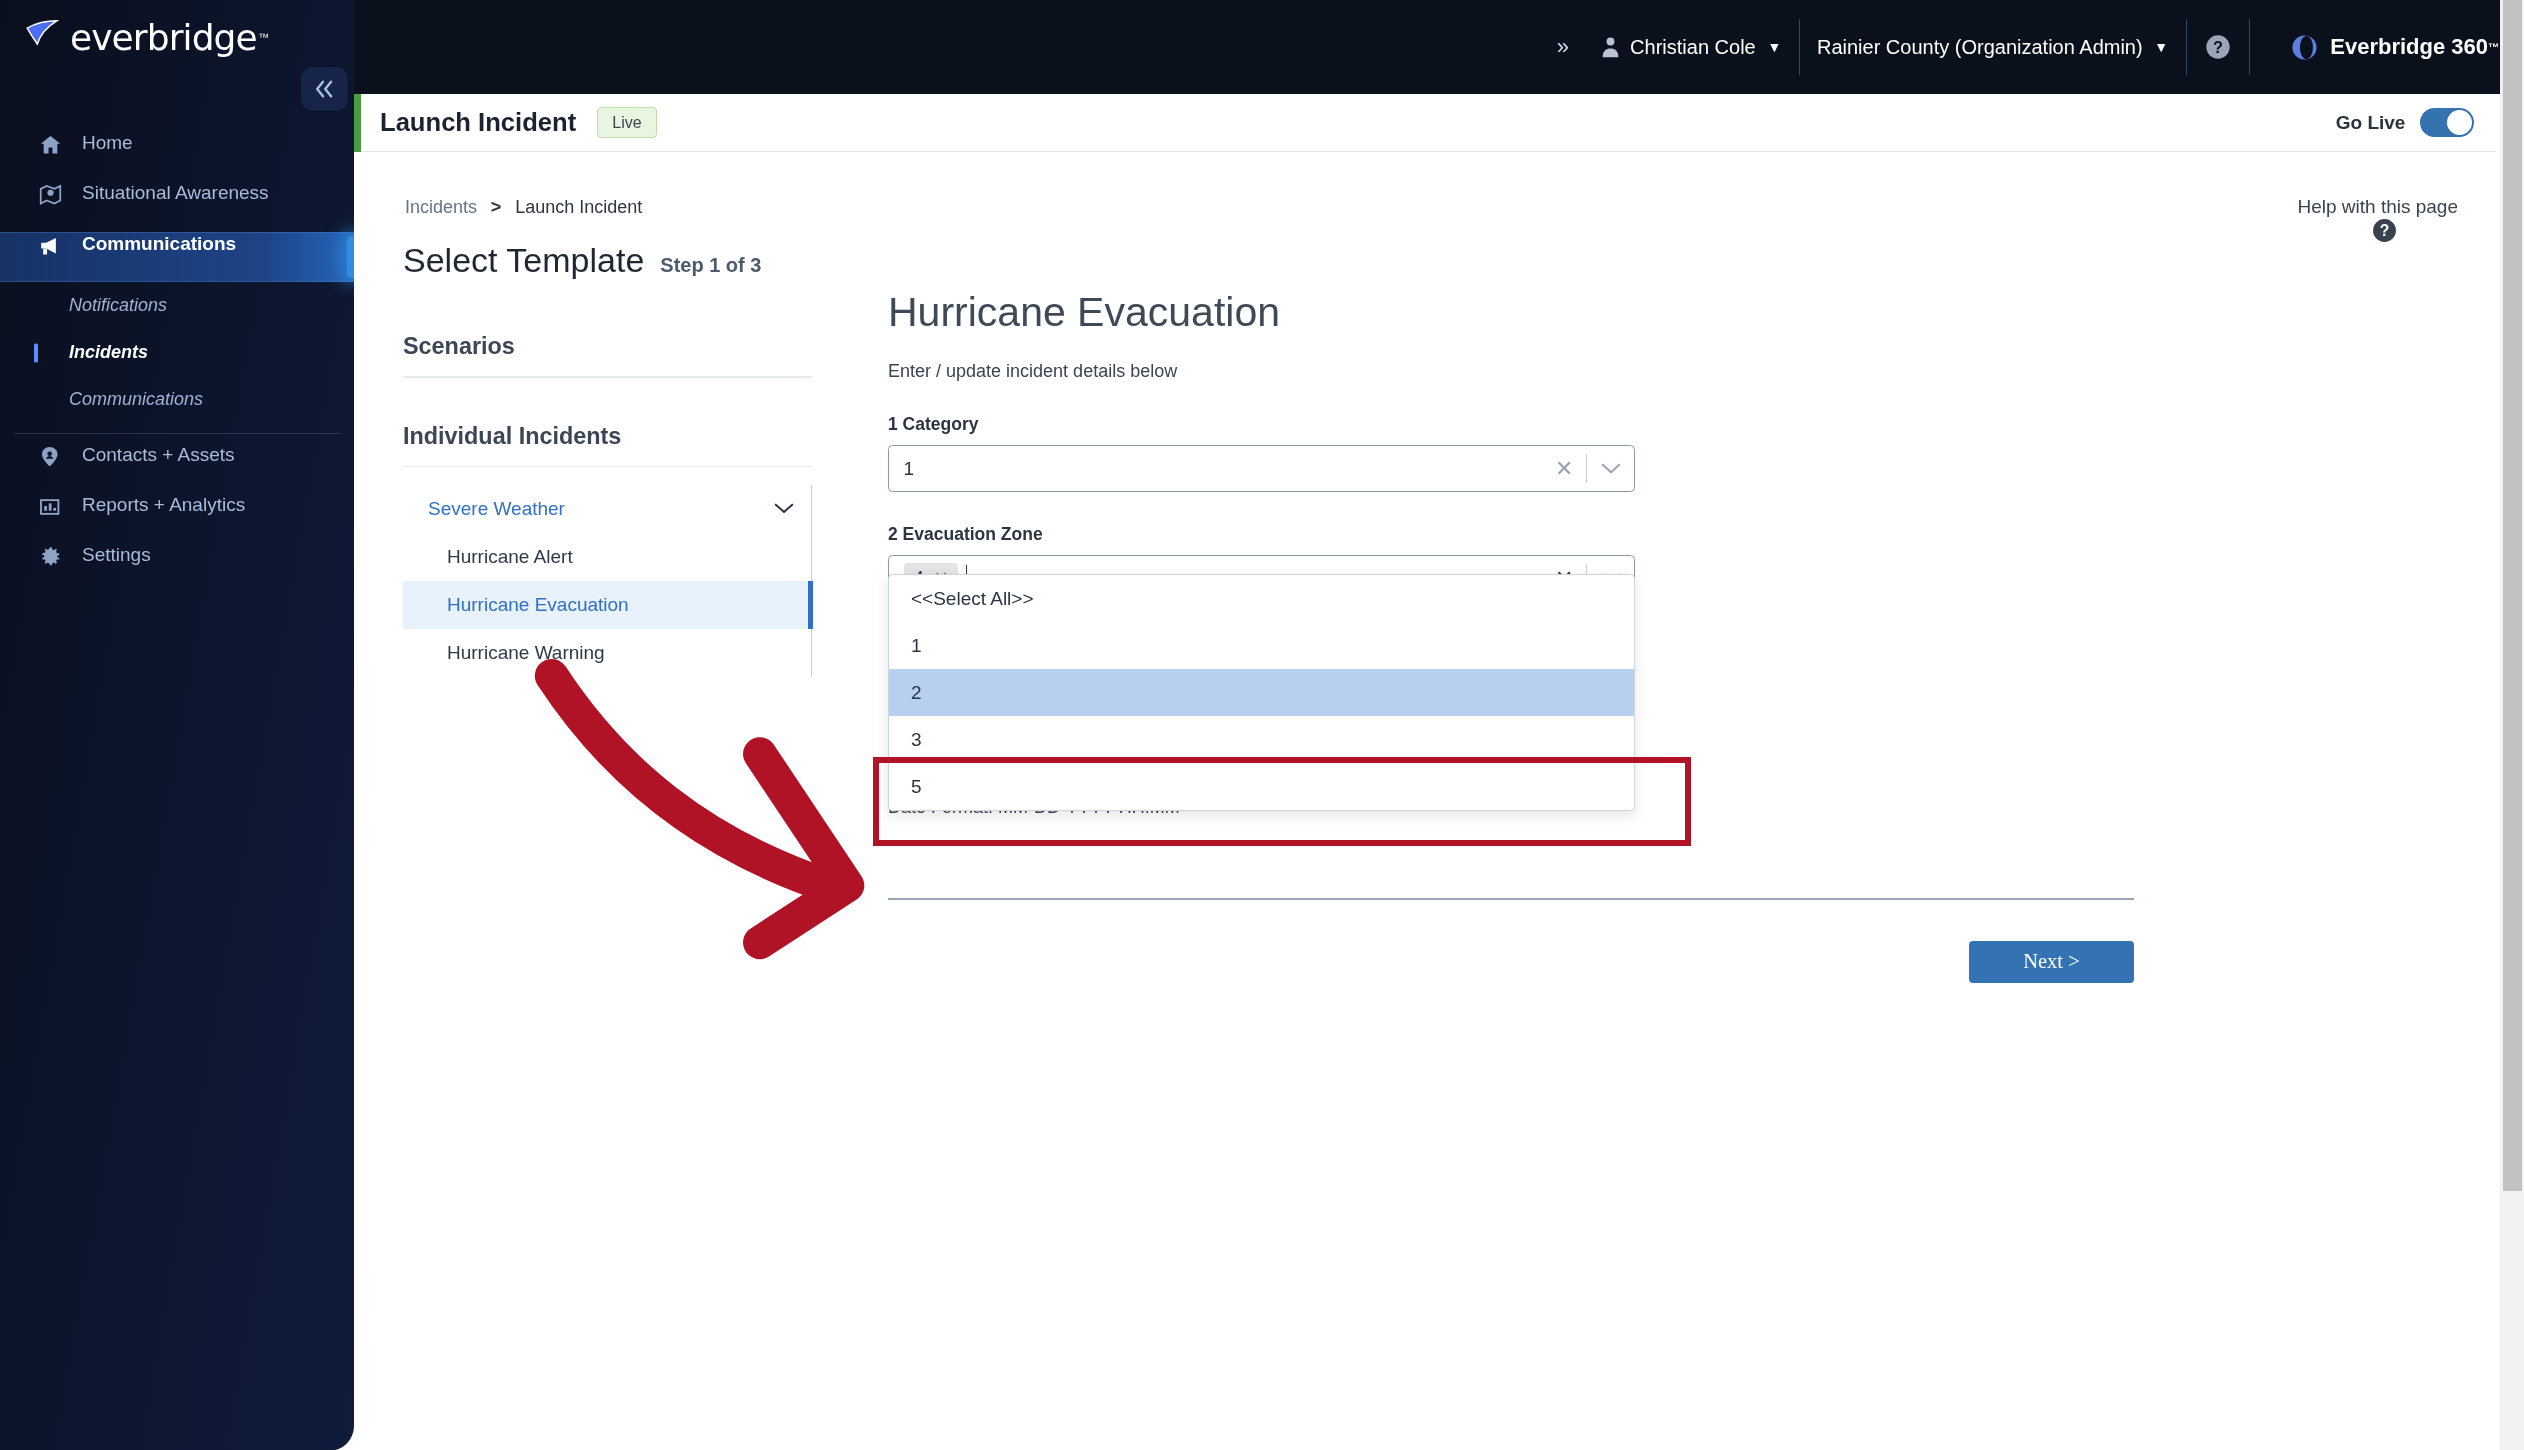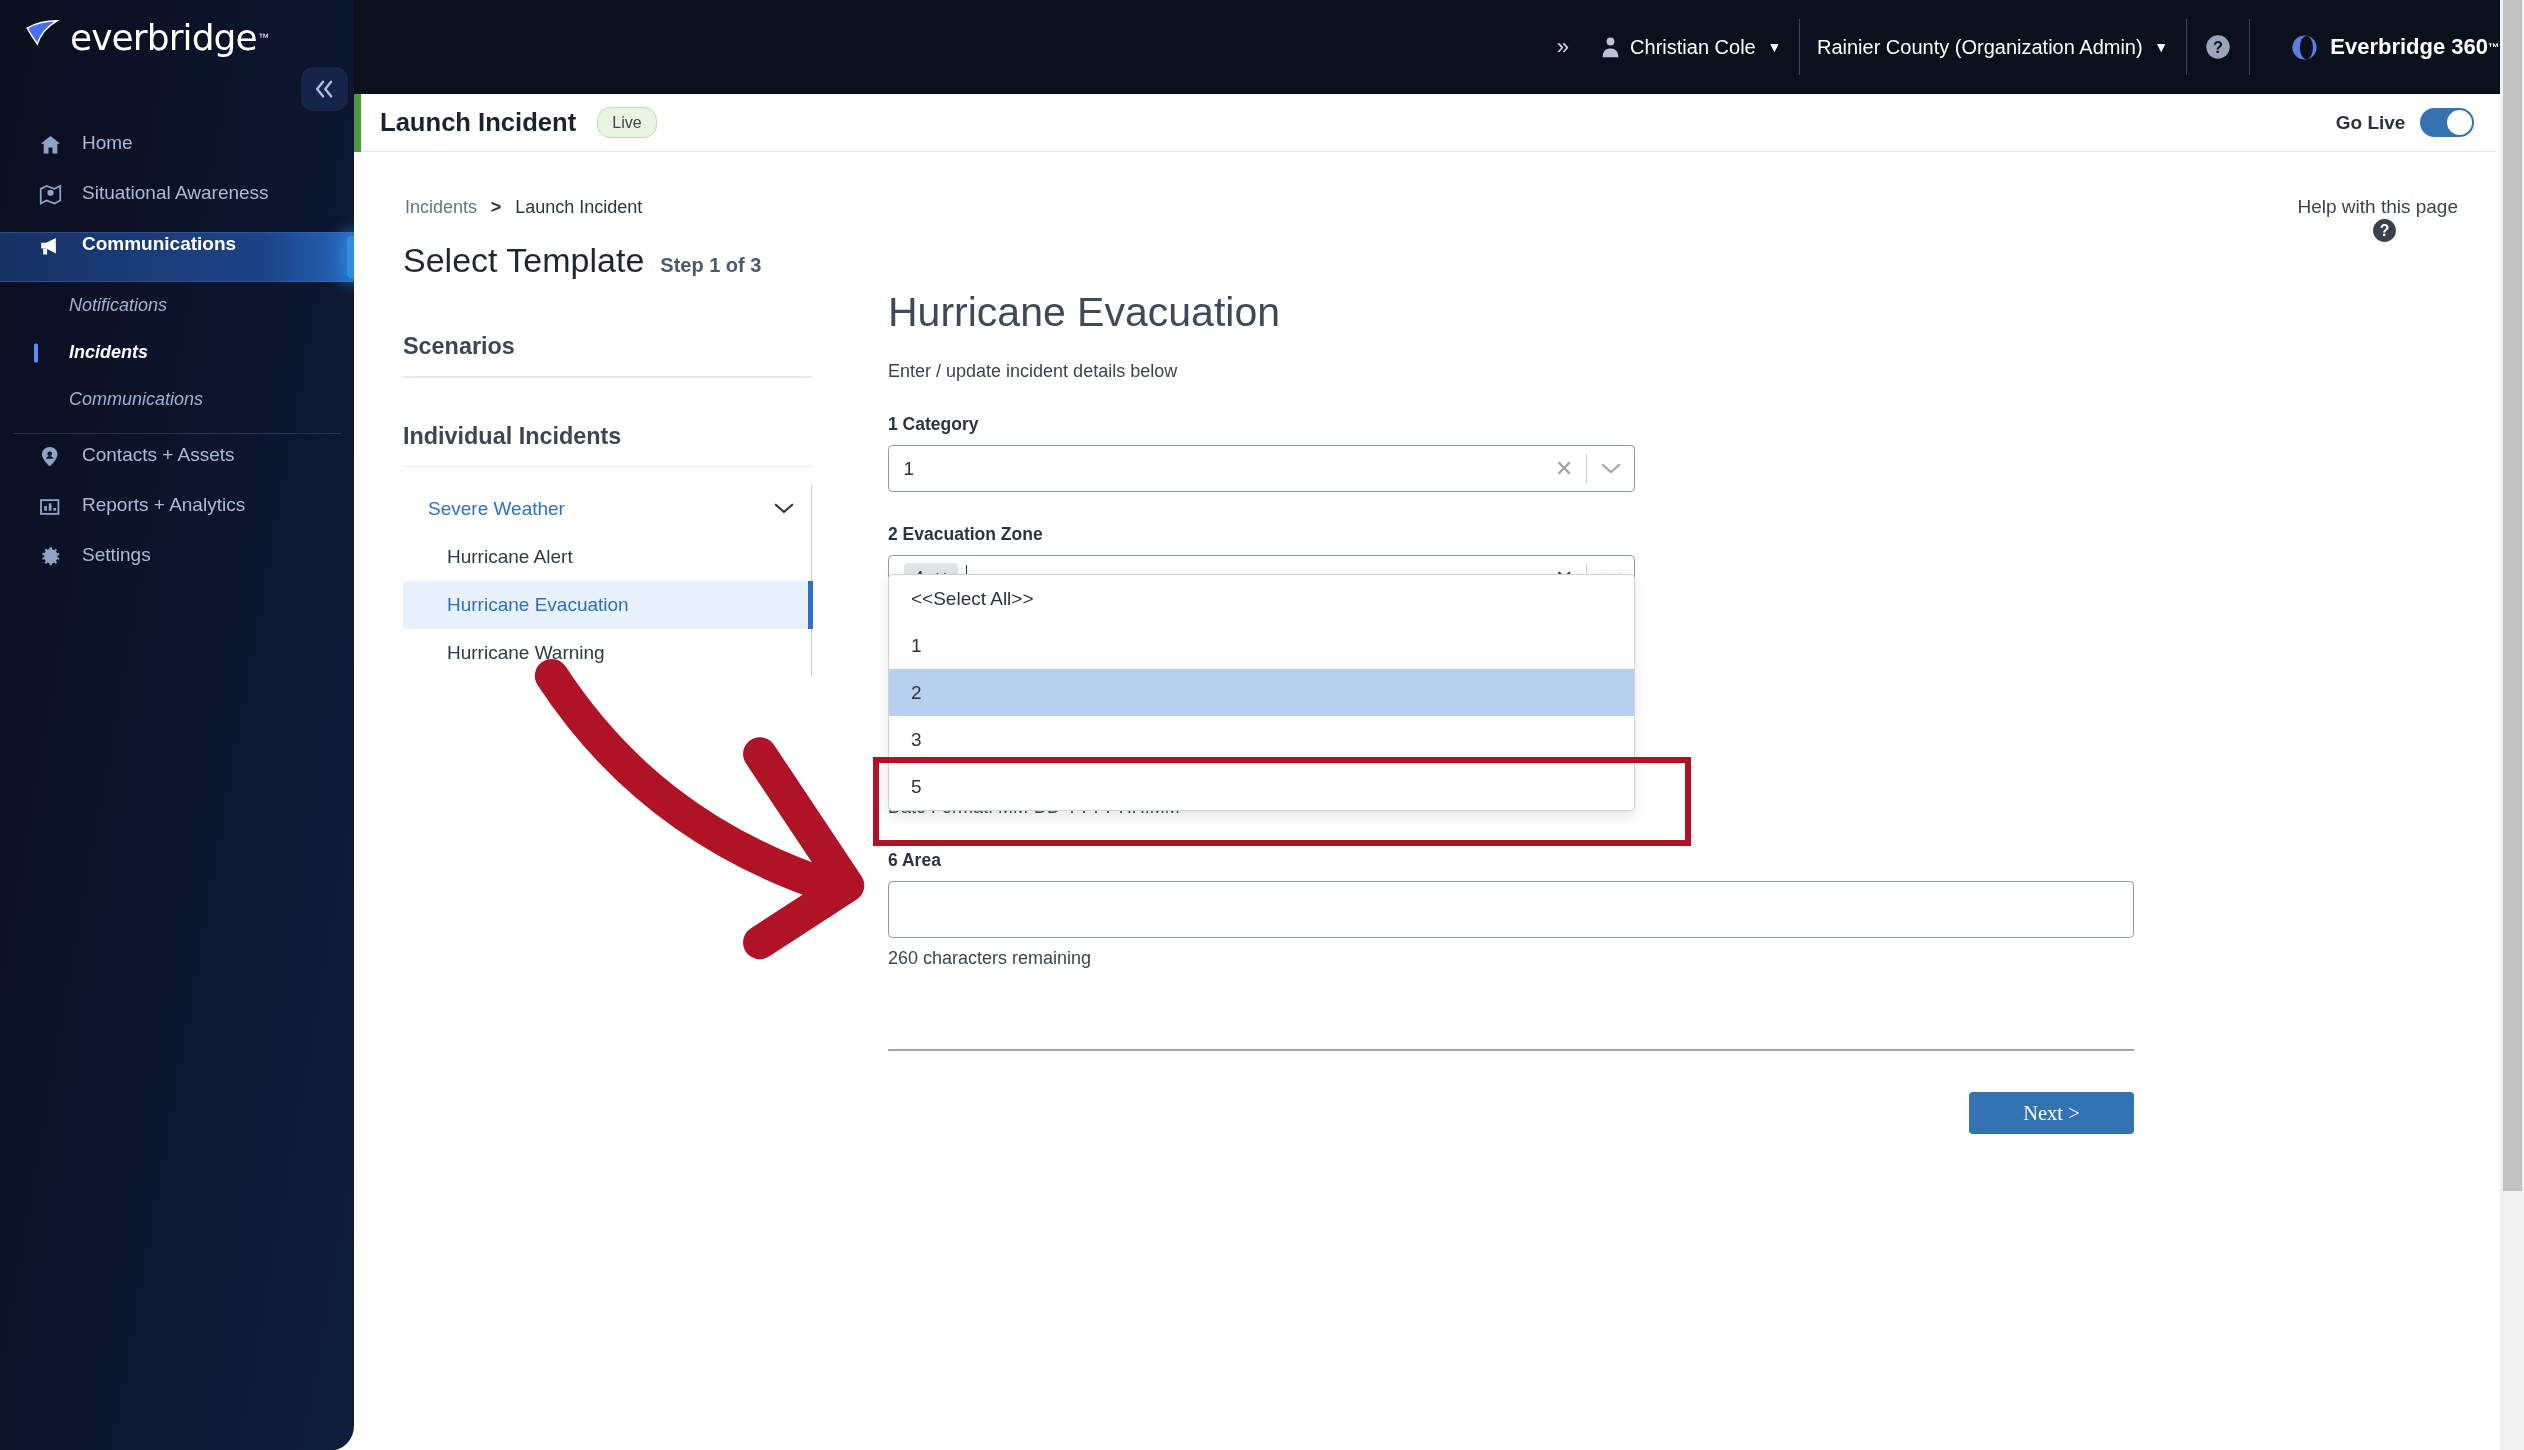--- a/index.html
+++ b/index.html
@@ -86,21 +86,21 @@
   
   .page-head {
     position:absolute; left: 354px; top: 94px; right: 29px; height: 58px;
     background:#ffffff; display:flex; align-items:center; z-index: 3;
     border-bottom: 0.7px solid #e4e7ec;
   }
   .green-bar { position:absolute; left:354px; top:94px; width:7.3px; height:58px; background:#4a9c3f; z-index:6; }
   .page-title { margin-left: 26px; font-size: 25.6px; font-weight: bold; color:#1b2330; }
   .live-badge {
     margin-left: 20.5px; padding: 5.1px 14.6px; font-size: 16px; color:#3c4550;
-    background:#e8f5e1; border:0.7px solid #bfdfae; border-radius: 13px;
+    background:#e8f5e1; border:0.7px solid #bfdfae; border-radius: 4px;
   }
   .golive-wrap { margin-left:auto; display:flex; align-items:center; padding-right: 22px; }
   .golive-label { font-size: 19px; font-weight:bold; color:#2a323d; margin-right: 14.6px; }
   .toggle {
     width: 54px; height: 29px; border-radius: 14.6px; background:#3573b0;
     position:relative; cursor:pointer;
   }
   .toggle .knob { position:absolute; right:2.2px; top:2.2px; width:25px; height:25px; border-radius:50%; background:#fff; }
 
   
@@ -466,25 +466,20 @@
             <line x1="13" y1="4.5" x2="13" y2="20.5" stroke="#2b3442" stroke-width="1.2"></line>
             <line x1="18" y1="4.5" x2="18" y2="20.5" stroke="#2b3442" stroke-width="1.2"></line>
             <line x1="2.5" y1="13.5" x2="21.5" y2="13.5" stroke="#2b3442" stroke-width="1.2"></line>
             <line x1="2.5" y1="17" x2="21.5" y2="17" stroke="#2b3442" stroke-width="1.2"></line>
           </svg>
           <span class="clear-link">Clear</span>
         </div>
         <div class="date-hint">Date Format: MM-DD-YYYY HH:MM</div>
       </div>
 
-      <div class="field">
-        <div class="field-label">6 Area</div>
-        <input class="area-input" value="" style="">
-        <div class="char-hint">260 characters remaining</div>
-      </div>
 
       <div class="form-rule"></div>
 
       <div class="next-wrap">
         <button class="next-btn">Next &gt;</button>
       </div>
     </div>
   </div>
 
   <svg class="anno" style="left:0; top:0; width:2525px; height:1451px;" viewBox="0 0 3456 1986">

